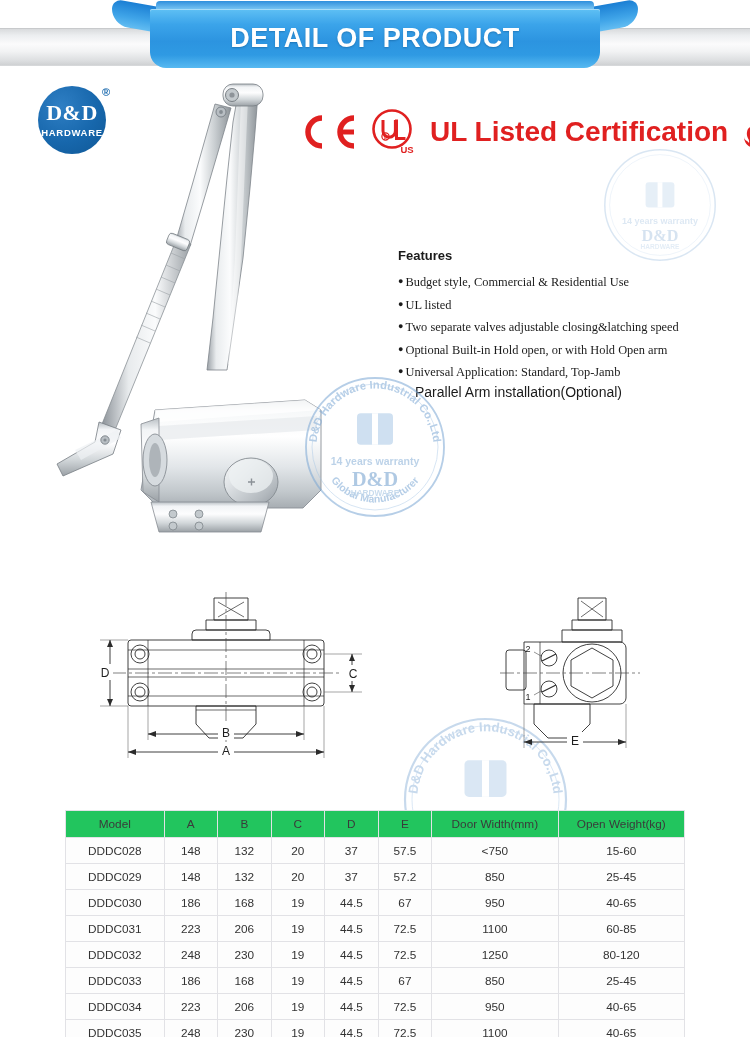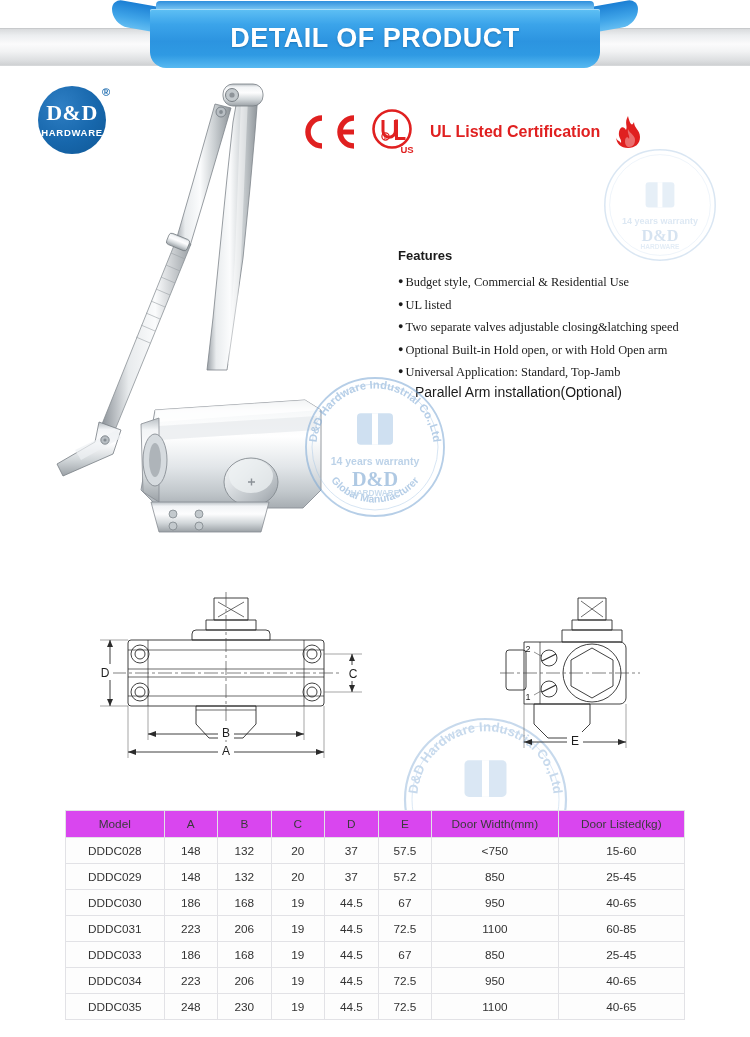--- a/index.html
+++ b/index.html
@@ -114,21 +114,21 @@
     position: absolute;
     left: 296px; top: 108px;
     display: flex;
     align-items: center;
     gap: 9px;
   }
   .ce-mark { display: block; }
   .ul-mark { display: block; margin-left: 4px; }
   .cert-text { margin-left: 4px; color: #e02020; }
   .cert-line1 {
-    font-size: 16px;
+    font-size: 28px;
     font-weight: bold;
     line-height: 1.05;
     white-space: nowrap;
   }
   .cert-line2 {
     font-size: 14.5px;
     line-height: 1.25;
     white-space: nowrap;
   }
   .flame { margin-left: 6px; display: block; }
@@ -202,21 +202,21 @@
   .spec-table th,
   .spec-table td {
     border: 1px solid #e2e2e6;
     text-align: center;
     padding: 0;
     height: 26px;
     font-weight: normal;
     white-space: nowrap;
   }
   .spec-table thead th {
-    background: #d946ef;
+    background: #22c55e;
     color: #3a3a3a;
     height: 27px;
   }
   .spec-table tbody tr td { background: #fdfdfd; }
   .col-model { width: 92px; }
   .col-dim   { width: 50px; }
   .col-wide  { width: 118px; }
 </style>
 </head>
 <body>
@@ -601,21 +601,21 @@
 <table class="spec-table">
   <thead>
     <tr>
       <th class="col-model">Model</th>
       <th class="col-dim">A</th>
       <th class="col-dim">B</th>
       <th class="col-dim">C</th>
       <th class="col-dim">D</th>
       <th class="col-dim">E</th>
       <th class="col-wide">Door Width(mm)</th>
-      <th class="col-wide">Door Listed(kg)</th>
+      <th class="col-wide">Open Weight(kg)</th>
     </tr>
   </thead>
   <tbody>
       <tr>
         <td class="col-model">DDDC028</td>
         <td class="col-dim">148</td>
         <td class="col-dim">132</td>
         <td class="col-dim">20</td>
         <td class="col-dim">37</td>
         <td class="col-dim">57.5</td>
@@ -646,20 +646,30 @@
         <td class="col-model">DDDC031</td>
         <td class="col-dim">223</td>
         <td class="col-dim">206</td>
         <td class="col-dim">19</td>
         <td class="col-dim">44.5</td>
         <td class="col-dim">72.5</td>
         <td class="col-wide">1100</td>
         <td class="col-wide">60-85</td>
       </tr>
       <tr>
+        <td class="col-model">DDDC032</td>
+        <td class="col-dim">248</td>
+        <td class="col-dim">230</td>
+        <td class="col-dim">19</td>
+        <td class="col-dim">44.5</td>
+        <td class="col-dim">72.5</td>
+        <td class="col-wide">1250</td>
+        <td class="col-wide">80-120</td>
+      </tr>
+      <tr>
         <td class="col-model">DDDC033</td>
         <td class="col-dim">186</td>
         <td class="col-dim">168</td>
         <td class="col-dim">19</td>
         <td class="col-dim">44.5</td>
         <td class="col-dim">67</td>
         <td class="col-wide">850</td>
         <td class="col-wide">25-45</td>
       </tr>
       <tr>

